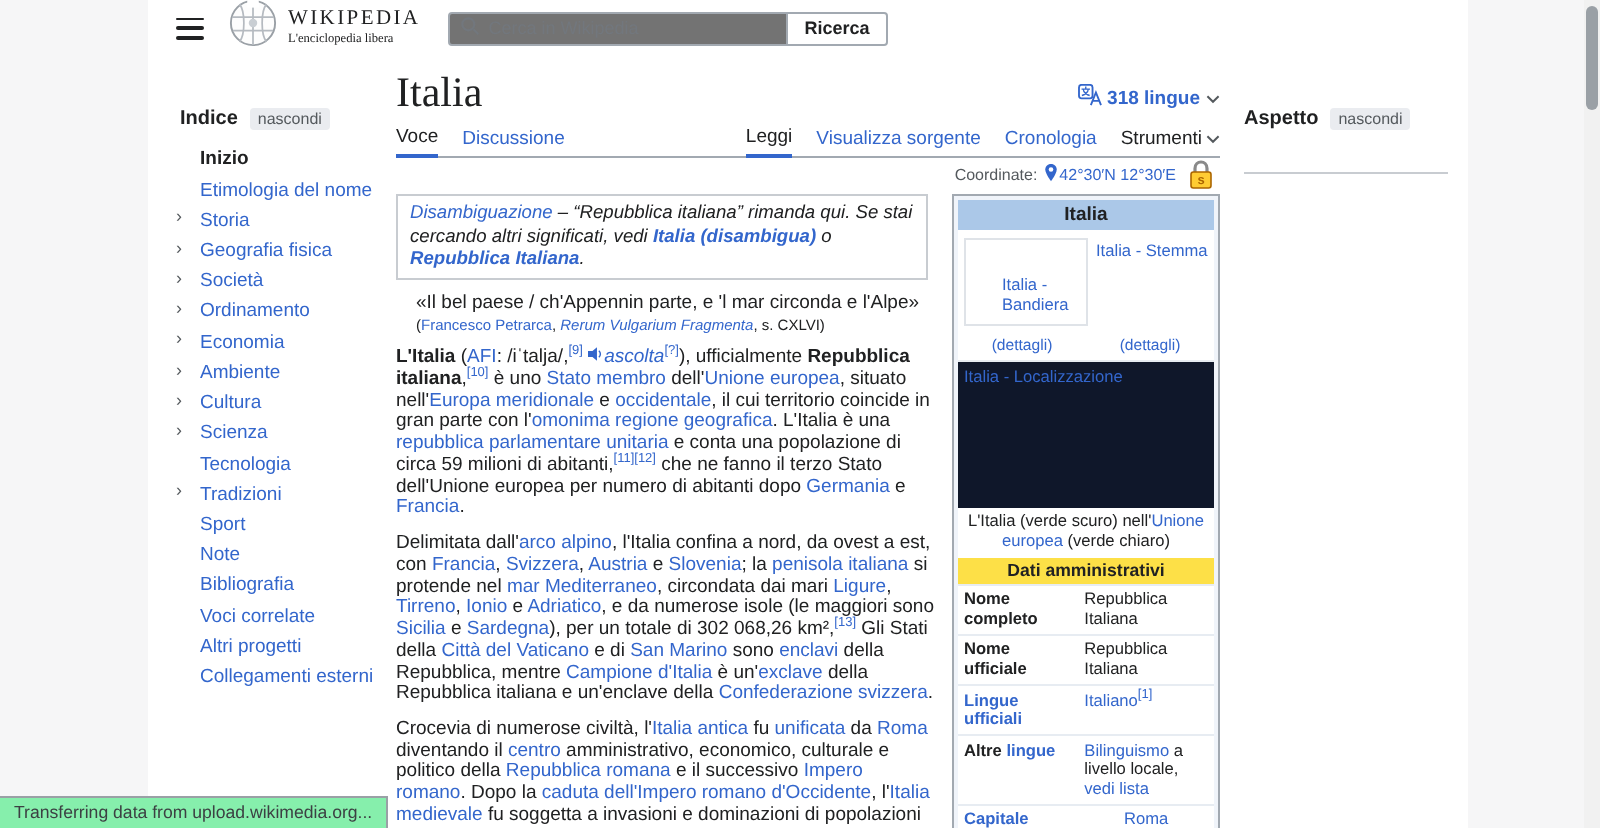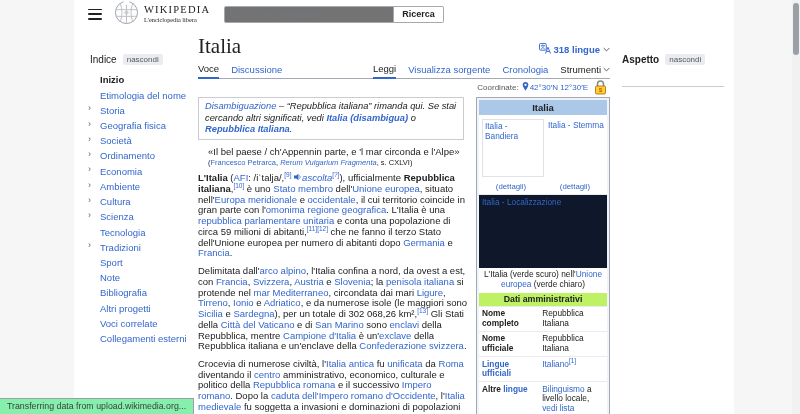--- a/index.html
+++ b/index.html
@@ -21,21 +21,21 @@
   .search-box input { border:none; outline:none; width:100%; font-size:9px; color:#202122; font-family:"Liberation Sans", sans-serif; background:transparent; }
   .search-box input::placeholder { color:#72777d; }
   .search-btn { height:17px; border:1px solid #a2a9b1; border-left:none; border-radius:0 2px 2px 0; background:#fff; font-size:9px; font-weight:bold; color:#202122; padding:0 8px; cursor:pointer; font-family:"Liberation Sans", sans-serif; }
   .user-links { margin-left:auto; display:flex; gap:11px; font-size:9.5px; }
   .user-links a { color:#3366cc; text-decoration:none; cursor:pointer; }
 
   
   .body-grid { display:flex; padding-left:16px; }
   .toc { width:108px; flex:none; padding-top:26px; font-size:9.5px; }
   .toc-head { display:flex; align-items:center; gap:6px; margin-bottom:8px; }
-  .toc-title { font-weight:normal; font-size:10px; }
+  .toc-title { font-weight:bold; font-size:10px; }
   .pill-btn { font-size:8px; color:#54595d; background:#eaecf0; border-radius:2px; padding:1px 4px; cursor:pointer; }
   .toc-item { position:relative; padding:2.4px 0 2.4px 10px; color:#3366cc; cursor:pointer; line-height:1.1; }
   .toc-item.active { color:#202122; font-weight:bold; }
   .toc-arrow { position:absolute; left:-2px; top:1px; color:#54595d; font-size:9px; cursor:pointer; }
 
   .article { width:412px; flex:none; position:relative; padding-top:6px; }
   h1.page-title { font-family:"Liberation Serif", serif; font-size:21px; font-weight:400; color:#202122; }
   .title-row { display:flex; align-items:flex-end; justify-content:space-between; padding-bottom:2px; }
   .lang-btn { display:flex; align-items:center; gap:3px; color:#3366cc; font-size:9.5px; font-weight:bold; cursor:pointer; padding-bottom:3px; }
   .chev { width:7px; height:5px; }
@@ -60,28 +60,28 @@
   .lnk { color:#3366cc; cursor:pointer; }
   .bd { font-weight:bold; }
   .it { font-style:italic; }
   sup { font-size:6.5px; line-height:0; }
   .inline-icon { display:inline-block; }
 
   
   .infobox { float:right; width:134px; margin:2px 0 5px 8px; border:1px solid #a2a9b1; background:#f0f4fa; font-size:8.3px; padding:2px; }
   .ib-title { background:#abc8e8; font-weight:bold; font-size:9.5px; text-align:center; padding:2px 0; }
   .ib-flagrow { display:flex; background:#fff; padding:4px 3px; gap:4px; align-items:flex-start; }
-  .ib-flagbox { width:62px; height:58px; border:1px solid #dfe3e8; padding:2px; color:#3366cc; cursor:pointer; line-height:1.15; }
+  .ib-flagbox { width:62px; height:44px; border:1px solid #dfe3e8; padding:18px; color:#3366cc; cursor:pointer; line-height:1.15; }
   .ib-stemma { flex:1; color:#3366cc; cursor:pointer; padding-top:2px; line-height:1.15; }
   .ib-dettagli { display:flex; background:#fff; padding:1px 0 3px; }
   .ib-dettagli span { flex:1; text-align:center; color:#3366cc; font-size:7.8px; cursor:pointer; }
   .ib-map { background:#0f172a; min-height:74px; padding:2px 3px; border-top:1px solid #e7ecf2; }
   .ib-maplink { color:#3366cc; cursor:pointer; }
   .ib-caption { background:#fff; text-align:center; padding:2px 4px 3px; line-height:1.2; }
-  .ib-section { background:#bef264; font-weight:bold; font-size:8.8px; text-align:center; padding:1.5px 0; }
+  .ib-section { background:#fde047; font-weight:bold; font-size:8.8px; text-align:center; padding:1.5px 0; }
   .ib-row { display:flex; background:#fff; border-top:1px solid #e7ecf2; }
   .ib-label { width:47%; padding:2.5px 3px; font-weight:bold; line-height:1.15; }
   .ib-value { width:53%; padding:2.5px 3px; line-height:1.15; }
   .ib-value.center { text-align:center; }
 
   
   .aspetto { flex:1; padding:26px 10px 0 12px; font-size:9.5px; }
   .aspetto-head { display:flex; align-items:center; gap:6px; padding-bottom:21px; border-bottom:1px solid #c8ccd1; }
   .aspetto-title { font-weight:bold; font-size:10px; }
 
@@ -148,22 +148,22 @@
             <div class="toc-item"><span class="toc-arrow">›</span><span>Ordinamento</span></div>
             <div class="toc-item"><span class="toc-arrow">›</span><span>Economia</span></div>
             <div class="toc-item"><span class="toc-arrow">›</span><span>Ambiente</span></div>
             <div class="toc-item"><span class="toc-arrow">›</span><span>Cultura</span></div>
             <div class="toc-item"><span class="toc-arrow">›</span><span>Scienza</span></div>
             <div class="toc-item"><span>Tecnologia</span></div>
             <div class="toc-item"><span class="toc-arrow">›</span><span>Tradizioni</span></div>
             <div class="toc-item"><span>Sport</span></div>
             <div class="toc-item"><span>Note</span></div>
             <div class="toc-item"><span>Bibliografia</span></div>
+            <div class="toc-item"><span>Voci correlate</span></div>
             <div class="toc-item"><span>Altri progetti</span></div>
-            <div class="toc-item"><span>Voci correlate</span></div>
             <div class="toc-item"><span>Collegamenti esterni</span></div>
           </div>
       </aside>
 
       <main class="article">
         <div class="title-row">
           <h1 class="page-title">Italia</h1>
           <div class="lang-btn">
             <span>
               <svg width="12" height="11" viewBox="0 0 14 13">

